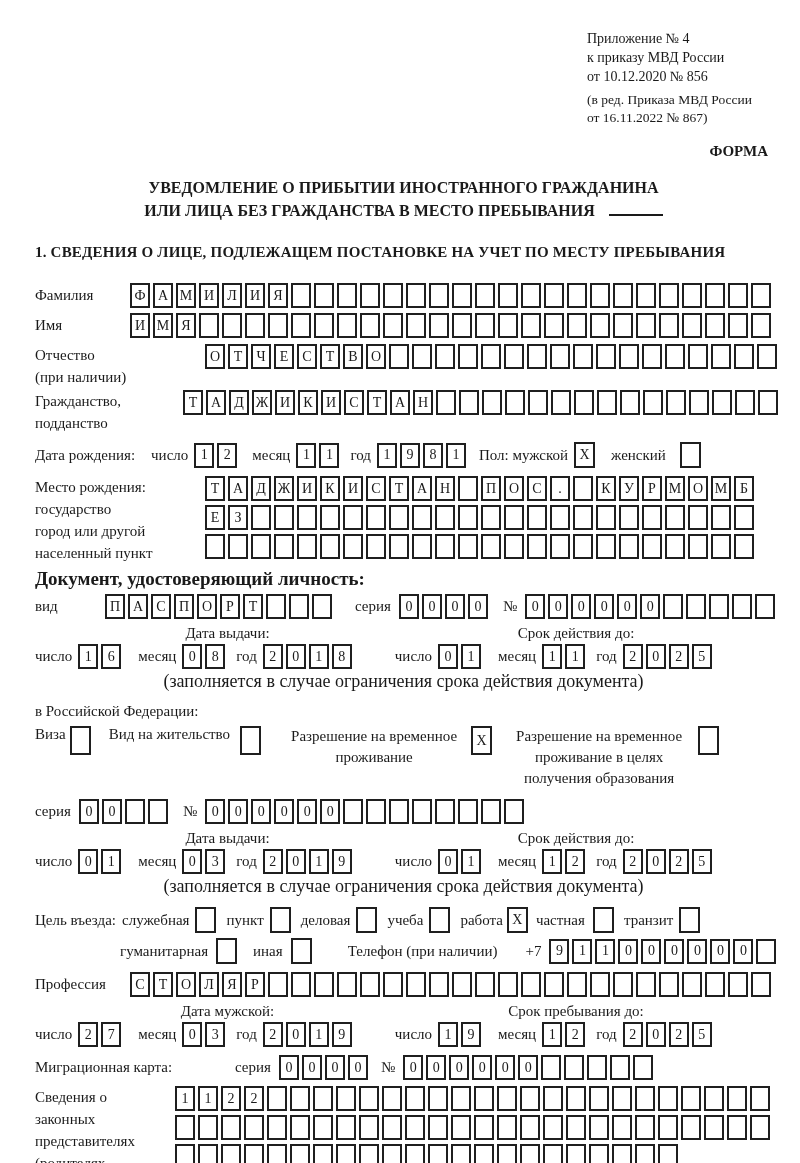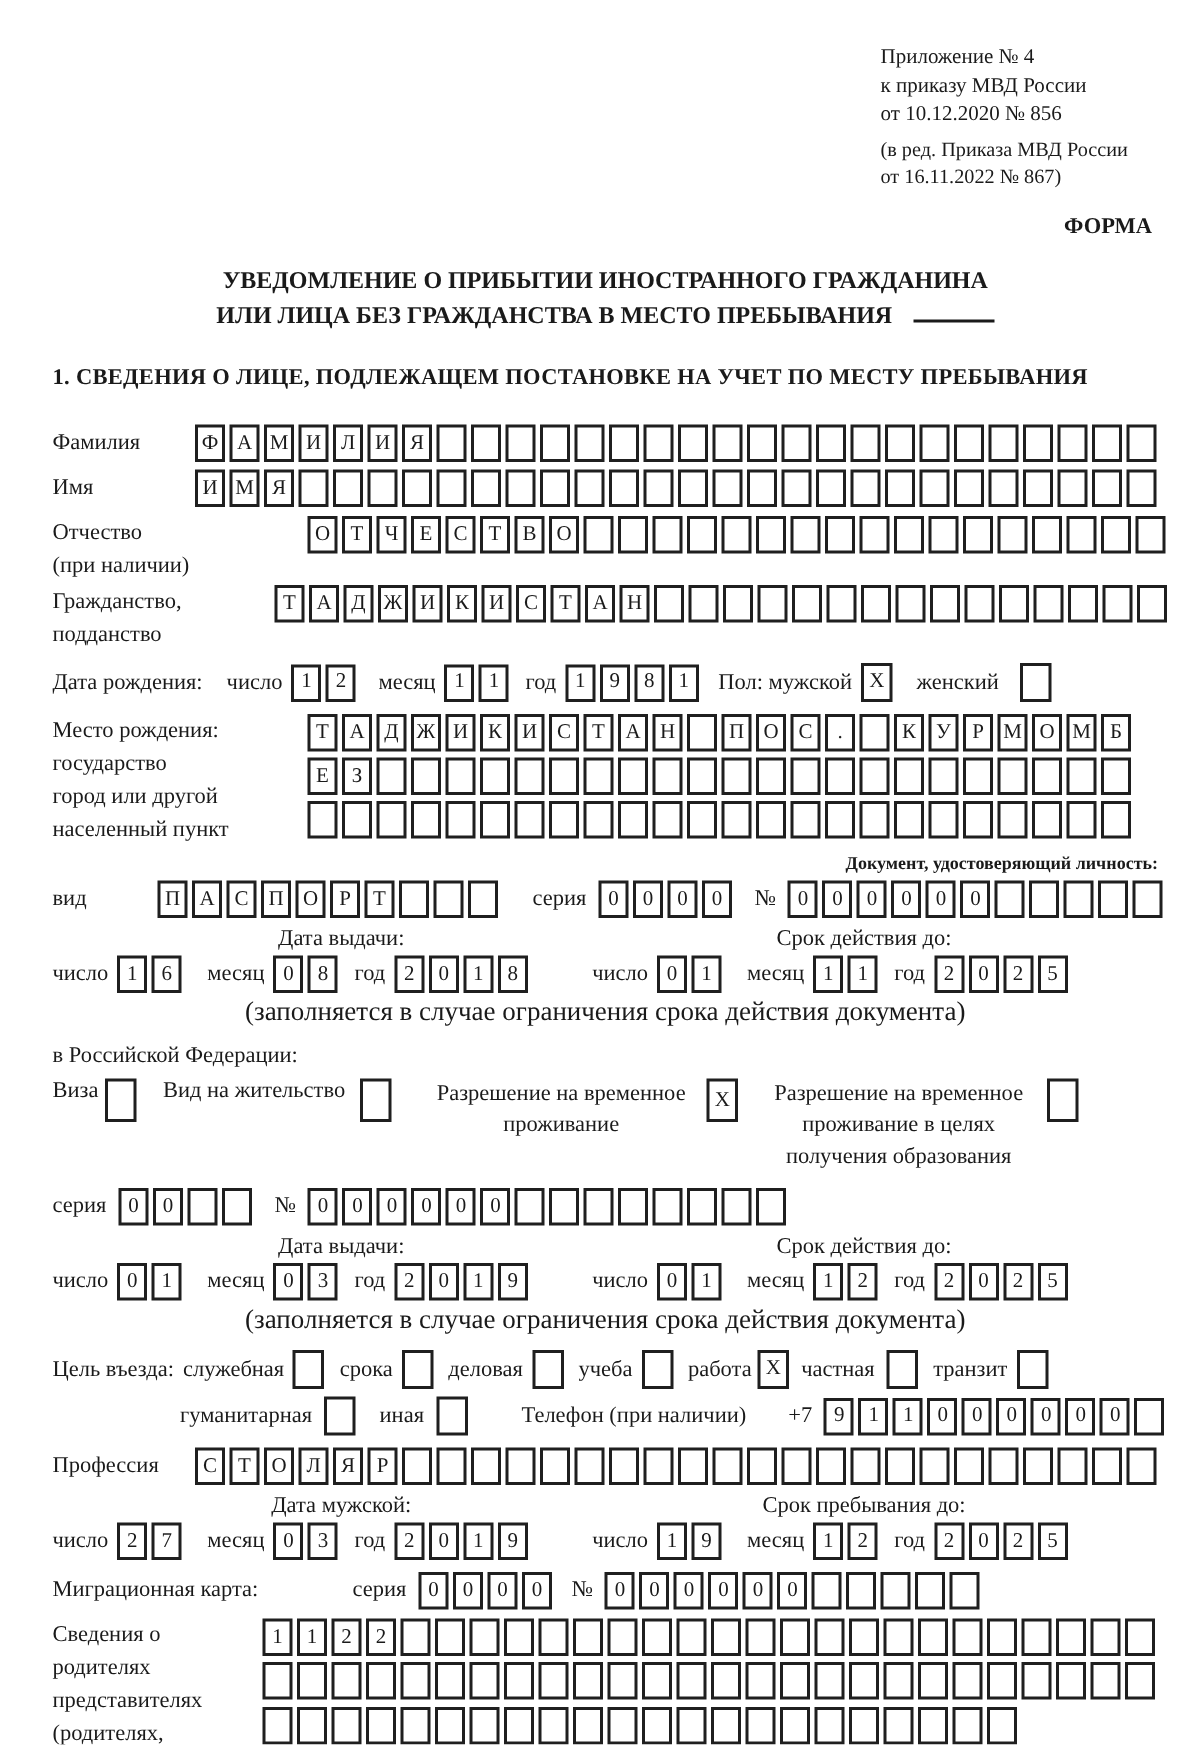--- a/index.html
+++ b/index.html
@@ -34,21 +34,21 @@
   .lbl{flex:none;}
   .lblcol{flex:none;line-height:22px;}
   .w95{width:95px;} .w170{width:170px;} .w148{width:148px;} .w70{width:70px;} .w140{width:140px;} .w200{width:200px;}
   .mt2{margin-top:2px;} .mt4{margin-top:4px;} .mt5{margin-top:5px;} .mt6{margin-top:6px;}
   .mt8{margin-top:8px;} .mt10{margin-top:10px;} .mt22{margin-top:22px;}
   .mr4{margin-right:4px;} .mr6{margin-right:6px;} .mr8{margin-right:8px;} .mr10{margin-right:10px;}
   .mr12{margin-right:12px;} .mr14{margin-right:14px;} .mr16{margin-right:16px;} .mr18{margin-right:18px;}
   .mr24{margin-right:24px;} .mr28{margin-right:28px;} .mr36{margin-right:36px;}
   .ml40{margin-left:40px;}
   .cellrow{margin-bottom:4px;}
-  .doc-heading{text-align:right;font-weight:bold;margin-top:4px;margin-bottom:4px;font-size:12px;}
+  .doc-heading{text-align:left;font-weight:bold;margin-top:4px;margin-bottom:4px;font-size:19px;}
   .date-headers{display:flex;margin-top:6px;}
   .dh-left{width:345px;text-align:center;padding-left:40px;box-sizing:border-box;}
   .dh-right{flex:1;text-align:center;}
   .date-note{display:flex;font-size:18px;margin-top:2px;flex-direction:column;}
   .date-note .sp{width:330px;flex:none;}
   .date-note .txt{flex:1;text-align:center;}
   .intro{line-height:22px;margin-top:8px;}
   .cblock{text-align:center;line-height:21px;flex:none;}
 </style>
 </head>
@@ -499,21 +499,21 @@
   </div>
   <div class="date-note">
     <span class="sp"></span>
       <span class="txt">(заполняется в случае ограничения срока действия документа)</span>
   </div>
 
   <div class="row mt10">
     <span class="lbl mr6">Цель въезда:</span>
     <span class="lbl mr6">служебная</span>
     <span class="cbx mr10"></span>
-    <span class="lbl mr6">срока</span>
+    <span class="lbl mr6">пункт</span>
     <span class="cbx mr10"></span>
     <span class="lbl mr6">деловая</span>
     <span class="cbx mr10"></span>
     <span class="lbl mr6">учеба</span>
     <span class="cbx mr10"></span>
     <span class="lbl mr4">работа</span>
     <span class="cbx mr8">X</span>
     <span class="lbl mr8">частная</span>
     <span class="cbx mr10"></span>
     <span class="lbl mr6">транзит</span>
@@ -636,21 +636,21 @@
         <span class="cell"></span>
         <span class="cell"></span>
         <span class="cell"></span>
         <span class="cell"></span>
       </span>
   </div>
 
   <div class="row top mt6">
     <span class="lblcol w140">
       <div>Сведения о</div>
-      <div>родителях</div>
+      <div>законных</div>
       <div>представителях</div>
       <div>(родителях,</div>
 
     </span>
     <span>
       <div class="cells cellrow">
           <span class="cell">1</span>
           <span class="cell">1</span>
           <span class="cell">2</span>
           <span class="cell">2</span>

